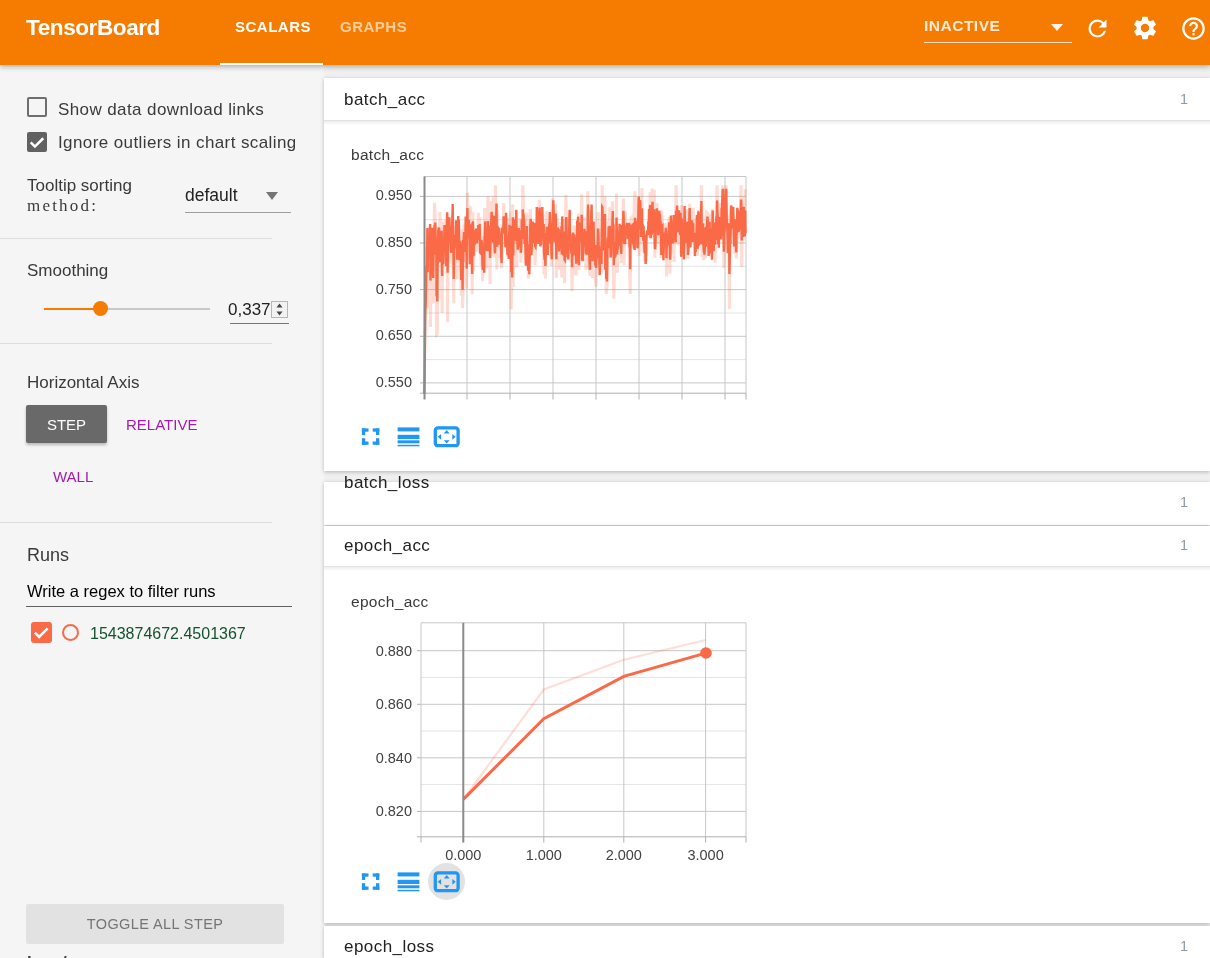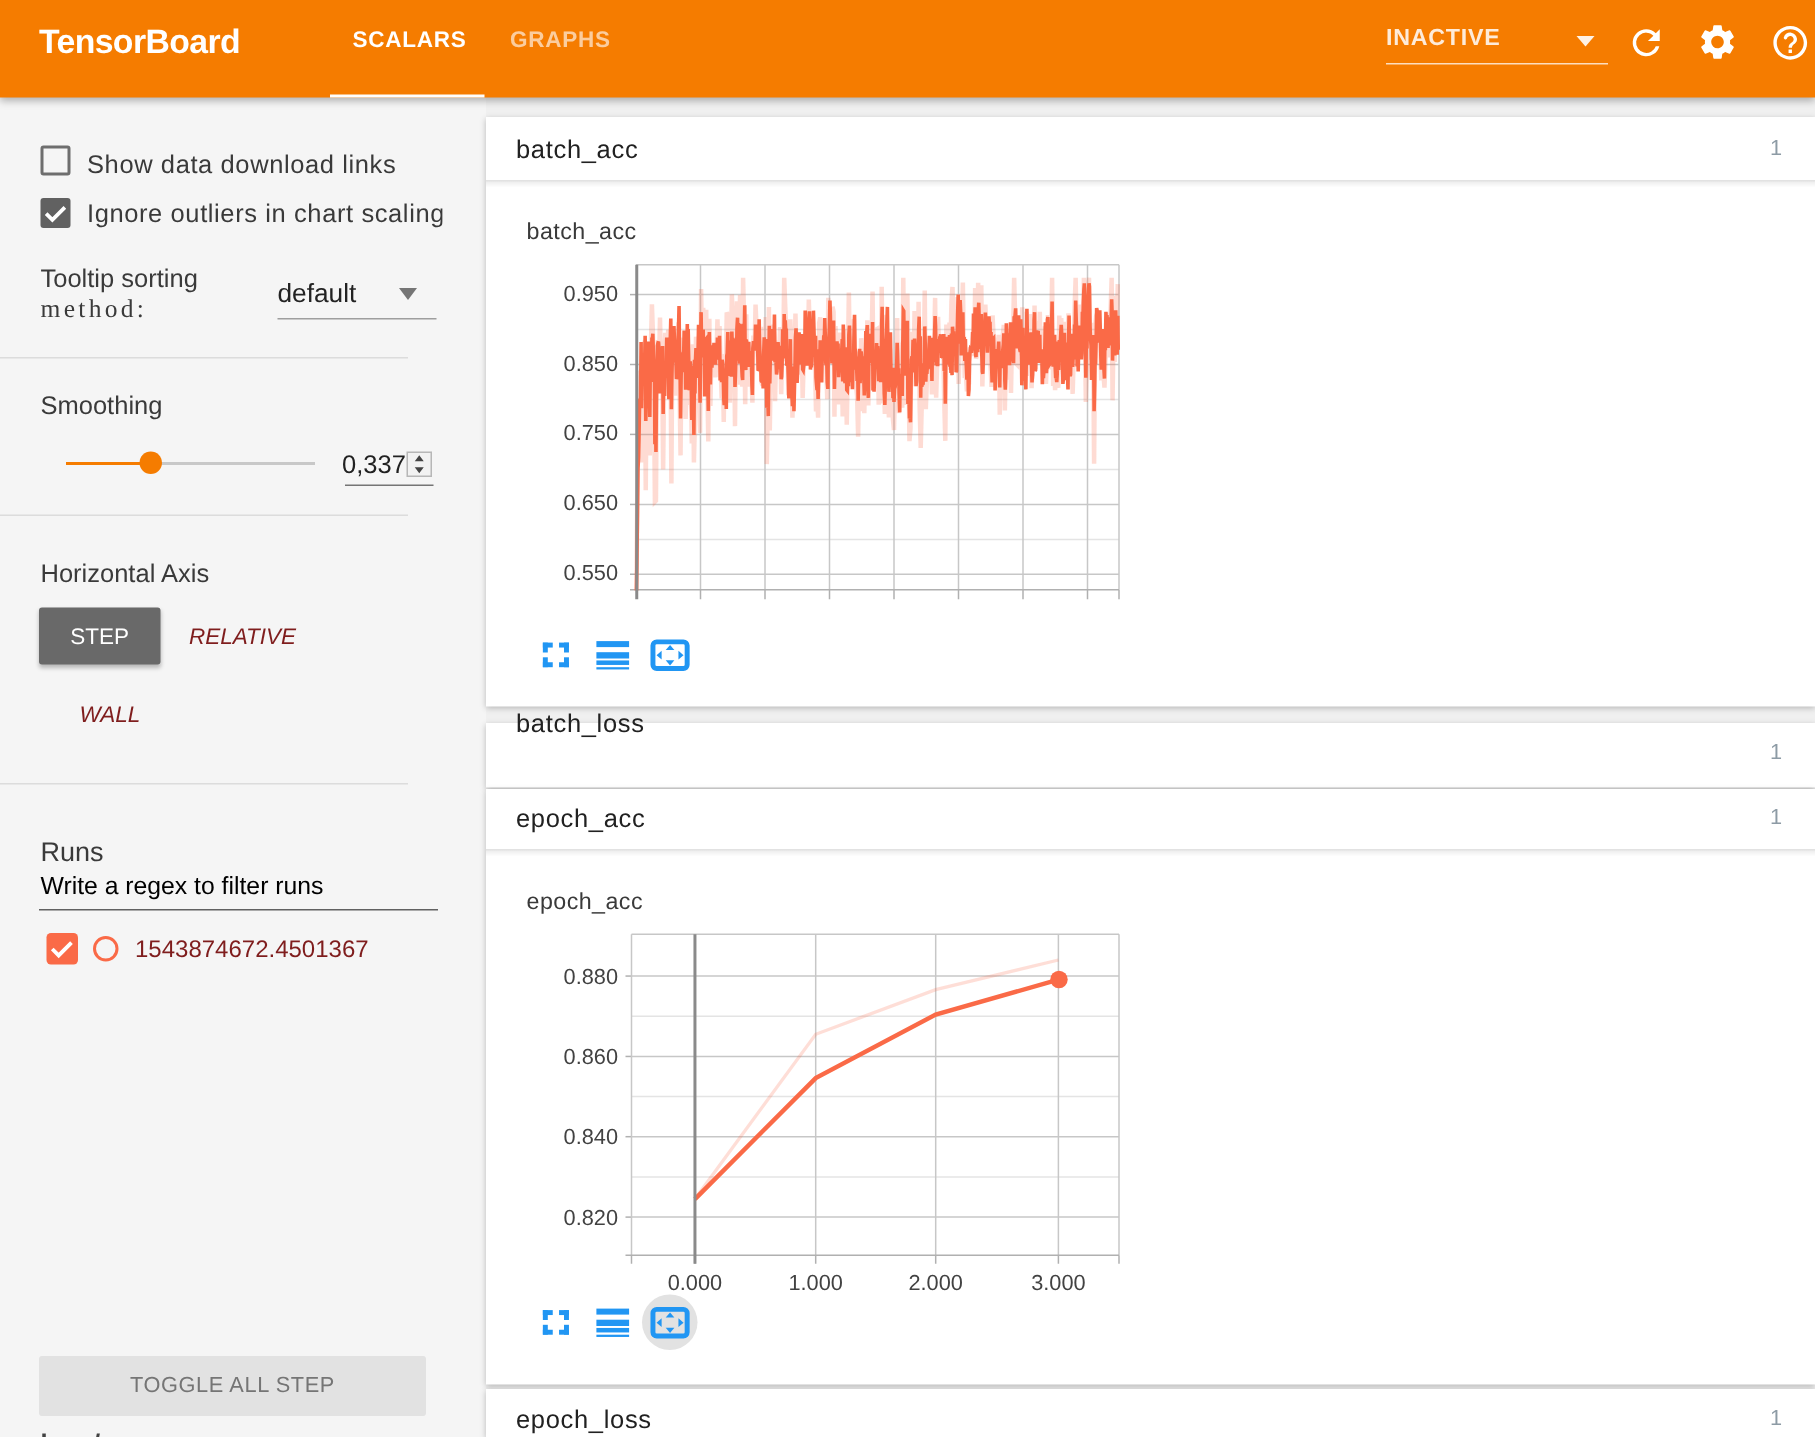--- a/index.html
+++ b/index.html
@@ -21,21 +21,21 @@
   #caret { position:absolute; left:1051px; top:24px; width:0; height:0;
     border-left:6.5px solid transparent; border-right:6.5px solid transparent; border-top:7.5px solid rgba(255,255,255,0.9); }
 
   
   #sidebar { position:absolute; left:0; top:65px; width:292px; height:893px; background:#f5f5f5; }
   .sep { position:absolute; left:0; width:272px; height:1px; background:#dcdcdc; }
   .sidetext { color:#3a3a3a; font-size:17px; }
   .cb { position:absolute; width:20px; height:20px; border-radius:2px; }
   .cb-off { border:2.5px solid #6e6e6e; background:#f5f5f5; }
   .cb-on { background:#616161; }
-  .graytxt { color:#7f1d1d;font-style:italic; }
+  .graytxt { color:#a21caf; }
 
   
   #main { position:absolute; left:324px; top:65px; width:886px; height:893px; background:#f0f0f0; }
   .pane { position:absolute; left:0; width:886px; background:#fff; box-shadow:0 1px 4px rgba(0,0,0,0.25); }
   .pane-h { position:absolute; left:20px; font-size:17px; color:#212121; letter-spacing:0.45px; }
   
   .count { position:absolute; left:856px; font-size:14.5px; color:#8d9ba5; }
   .divline { position:absolute; left:0; width:886px; height:1px; background:#e2e2e2; }
   .divshadow { position:absolute; left:0; width:886px; height:4px;
      background:linear-gradient(to bottom, rgba(0,0,0,0.07), rgba(0,0,0,0)); }
@@ -92,30 +92,30 @@
   <div class="abs" style="left:230px; top:257.5px; width:59px; height:1px; background:#757575;"></div>
   <div class="sep" style="top:278px;"></div>
 
   <div class="sidetext abs" style="left:27px; top:308px;">Horizontal Axis</div>
   <div class="abs" style="left:26px; top:340px; width:81px; height:38px; background:#696969; border-radius:2px; box-shadow:0 2px 3px rgba(0,0,0,0.25);"></div>
   <div class="abs" style="left:26px; top:351px; width:81px; text-align:center; color:#fff; font-size:15px;">STEP</div>
   <div class="abs graytxt" style="left:126px; top:351px; font-size:15px;">RELATIVE</div>
   <div class="abs graytxt" style="left:53px; top:402.5px; font-size:15px;">WALL</div>
   <div class="sep" style="top:457px;"></div>
 
-  <div class="abs" style="left:27px; top:493px; font-size:18px; color:#3a3a3a;">Runs</div>
+  <div class="abs" style="left:27px; top:480px; font-size:18px; color:#3a3a3a;">Runs</div>
   <div class="abs" style="left:27px; top:517px; font-size:16.5px; color:#000000;">Write a regex to filter runs</div>
   <div class="abs" style="left:26px; top:540.5px; width:266px; height:1.3px; background:#616161;"></div>
   <div class="abs" style="left:31px; top:557px; width:20.5px; height:20.5px; border-radius:3px; background:#fa6a47;">
     <svg width="20.5" height="20.5" viewBox="0 0 24 24">
         <path fill="none" stroke="#fff" stroke-width="3" d="M4.5 12.5l5 5 10-10"></path>
       </svg>
   </div>
   <div class="abs" style="left:62px; top:559px; width:17px; height:17px; border-radius:50%; border:2.6px solid #fa6a47;"></div>
-  <div class="abs" style="left:90px; top:559.5px; font-size:16px; color:#7f1d1d;">1543874672.4501367</div>
+  <div class="abs" style="left:90px; top:559.5px; font-size:16px; color:#14532d;">1543874672.4501367</div>
 
   <div class="abs" style="left:26px; top:839px; width:258px; height:40px; background:#e2e2e2; border-radius:2px; text-align:center; line-height:40px; font-size:14.5px; color:#757575; letter-spacing:0.4px;">TOGGLE ALL STEP</div>
   <div class="abs" style="left:27px; top:888px; font-size:17px; font-weight:bold; color:#424242;">logs/</div>
 </div>
 
 <div id="main">
 
   <div class="pane" style="top:13px; height:393px;"></div>
   <div class="pane-h" style="top:25px;">batch_acc</div>
   <div class="count" style="top:26px;">1</div>

